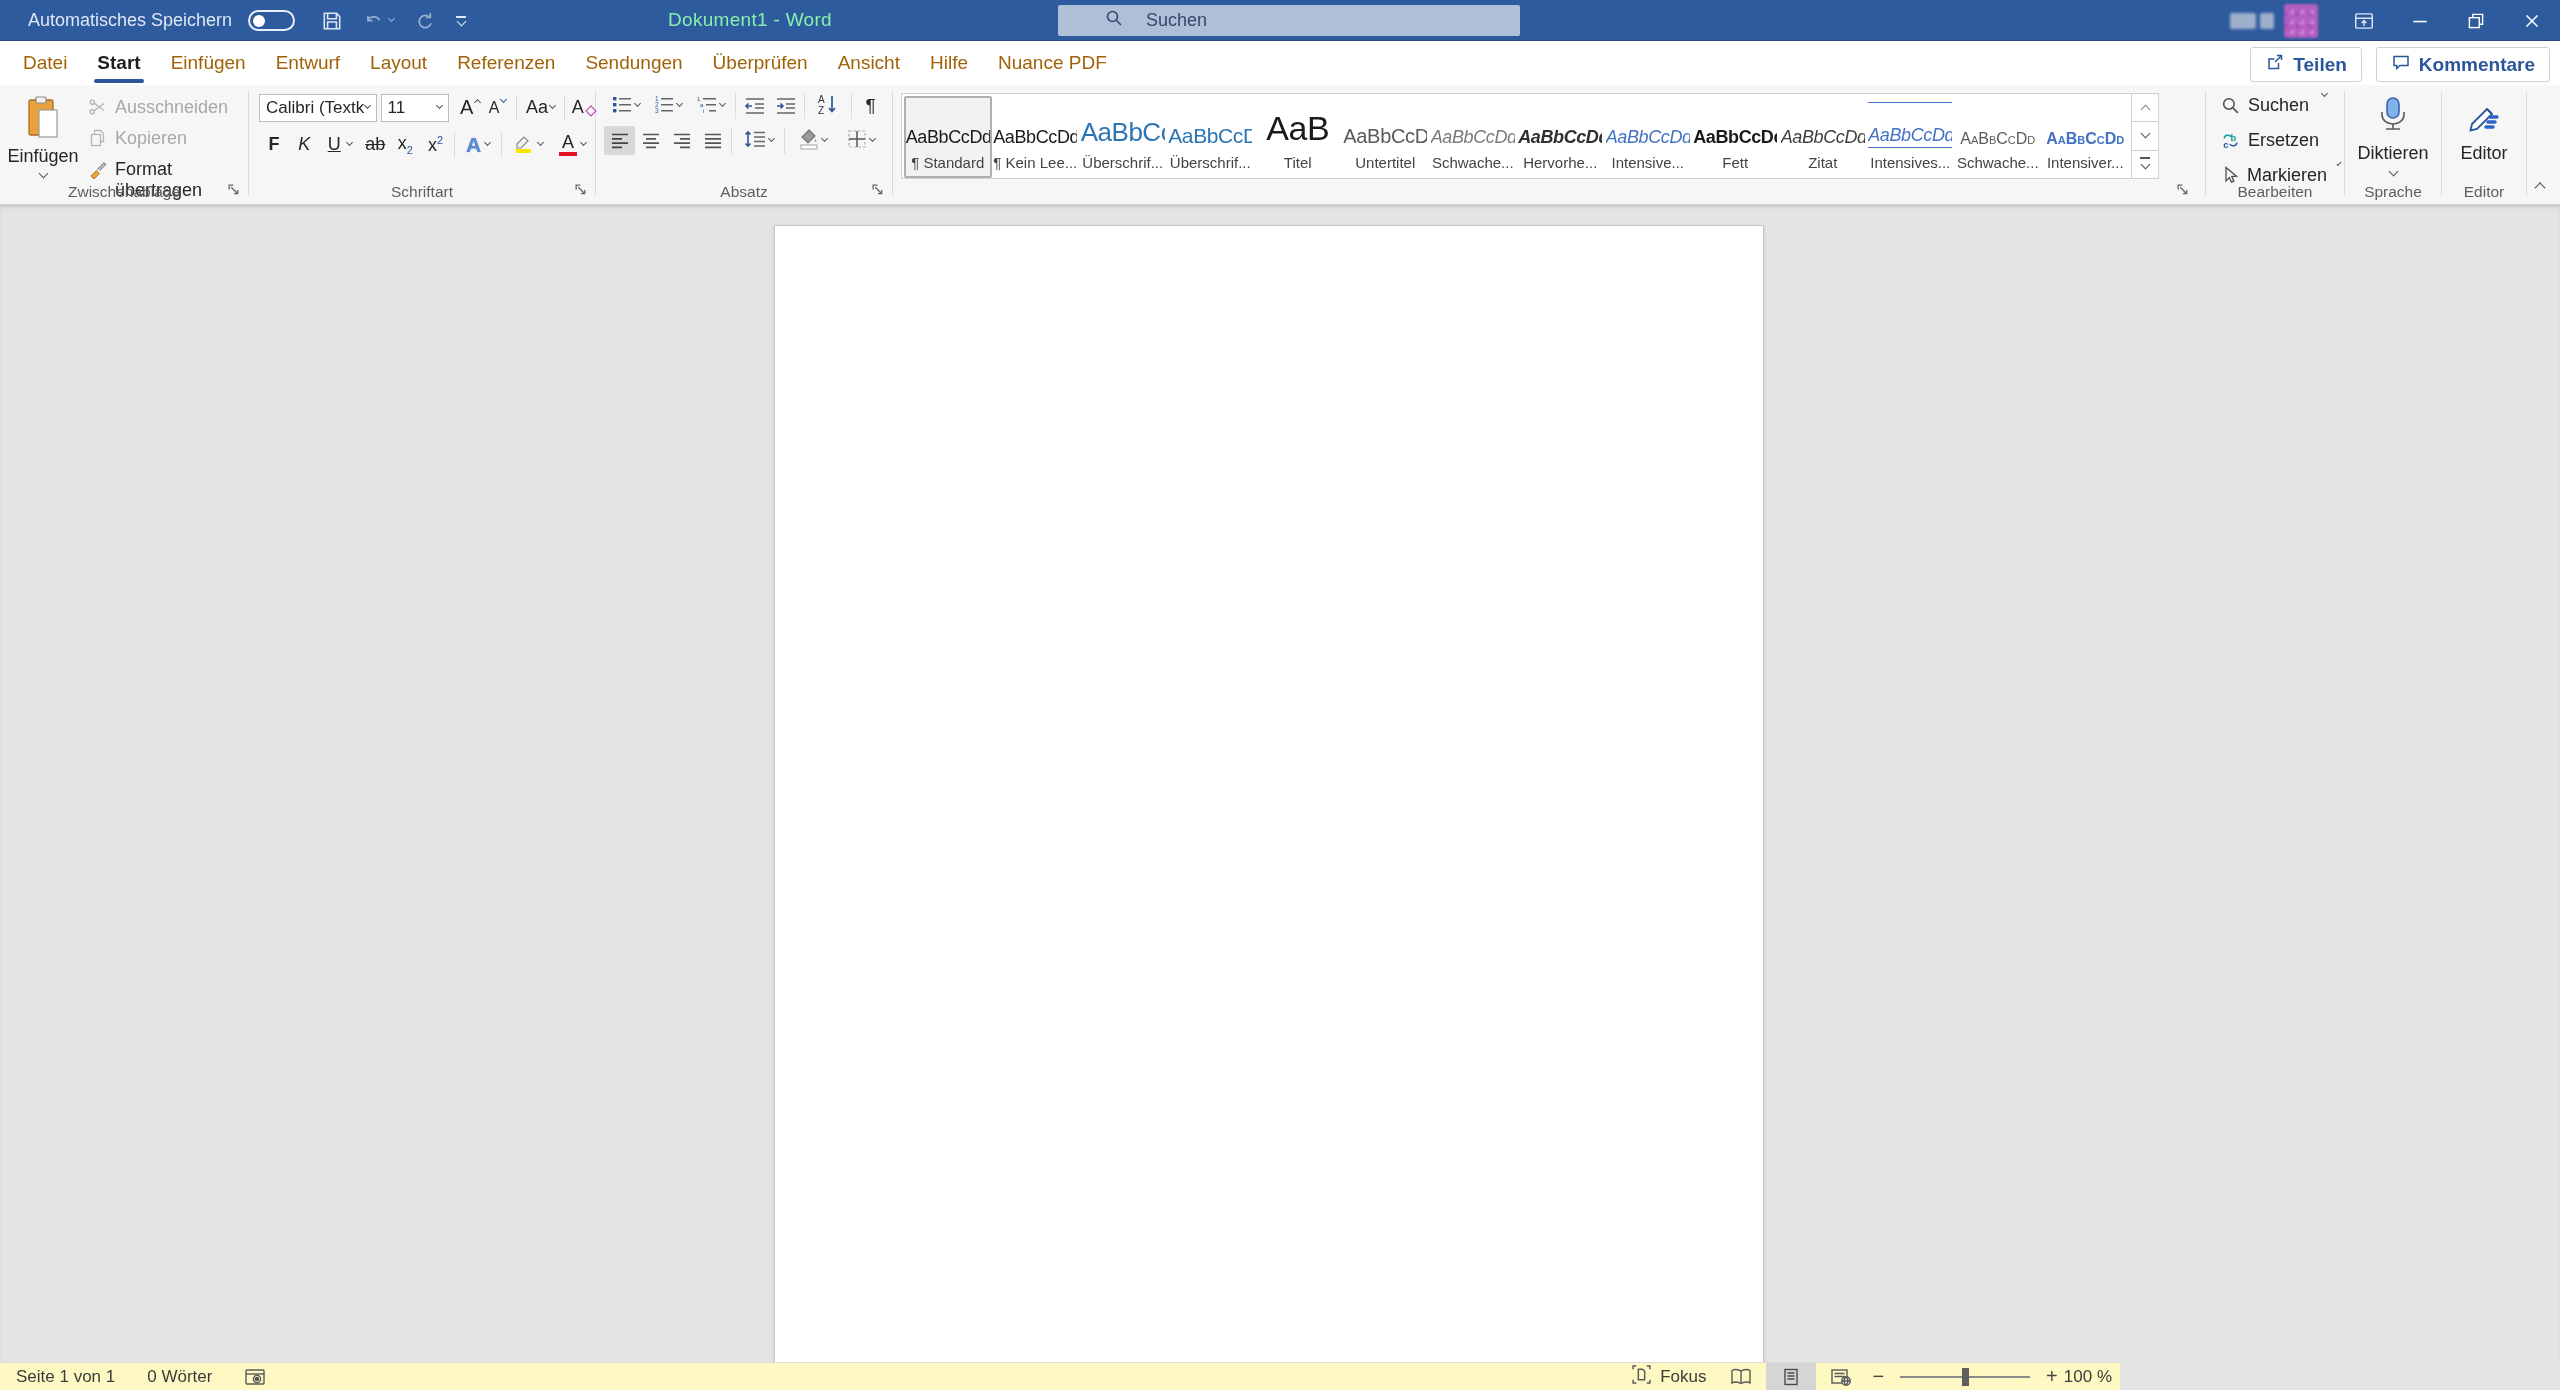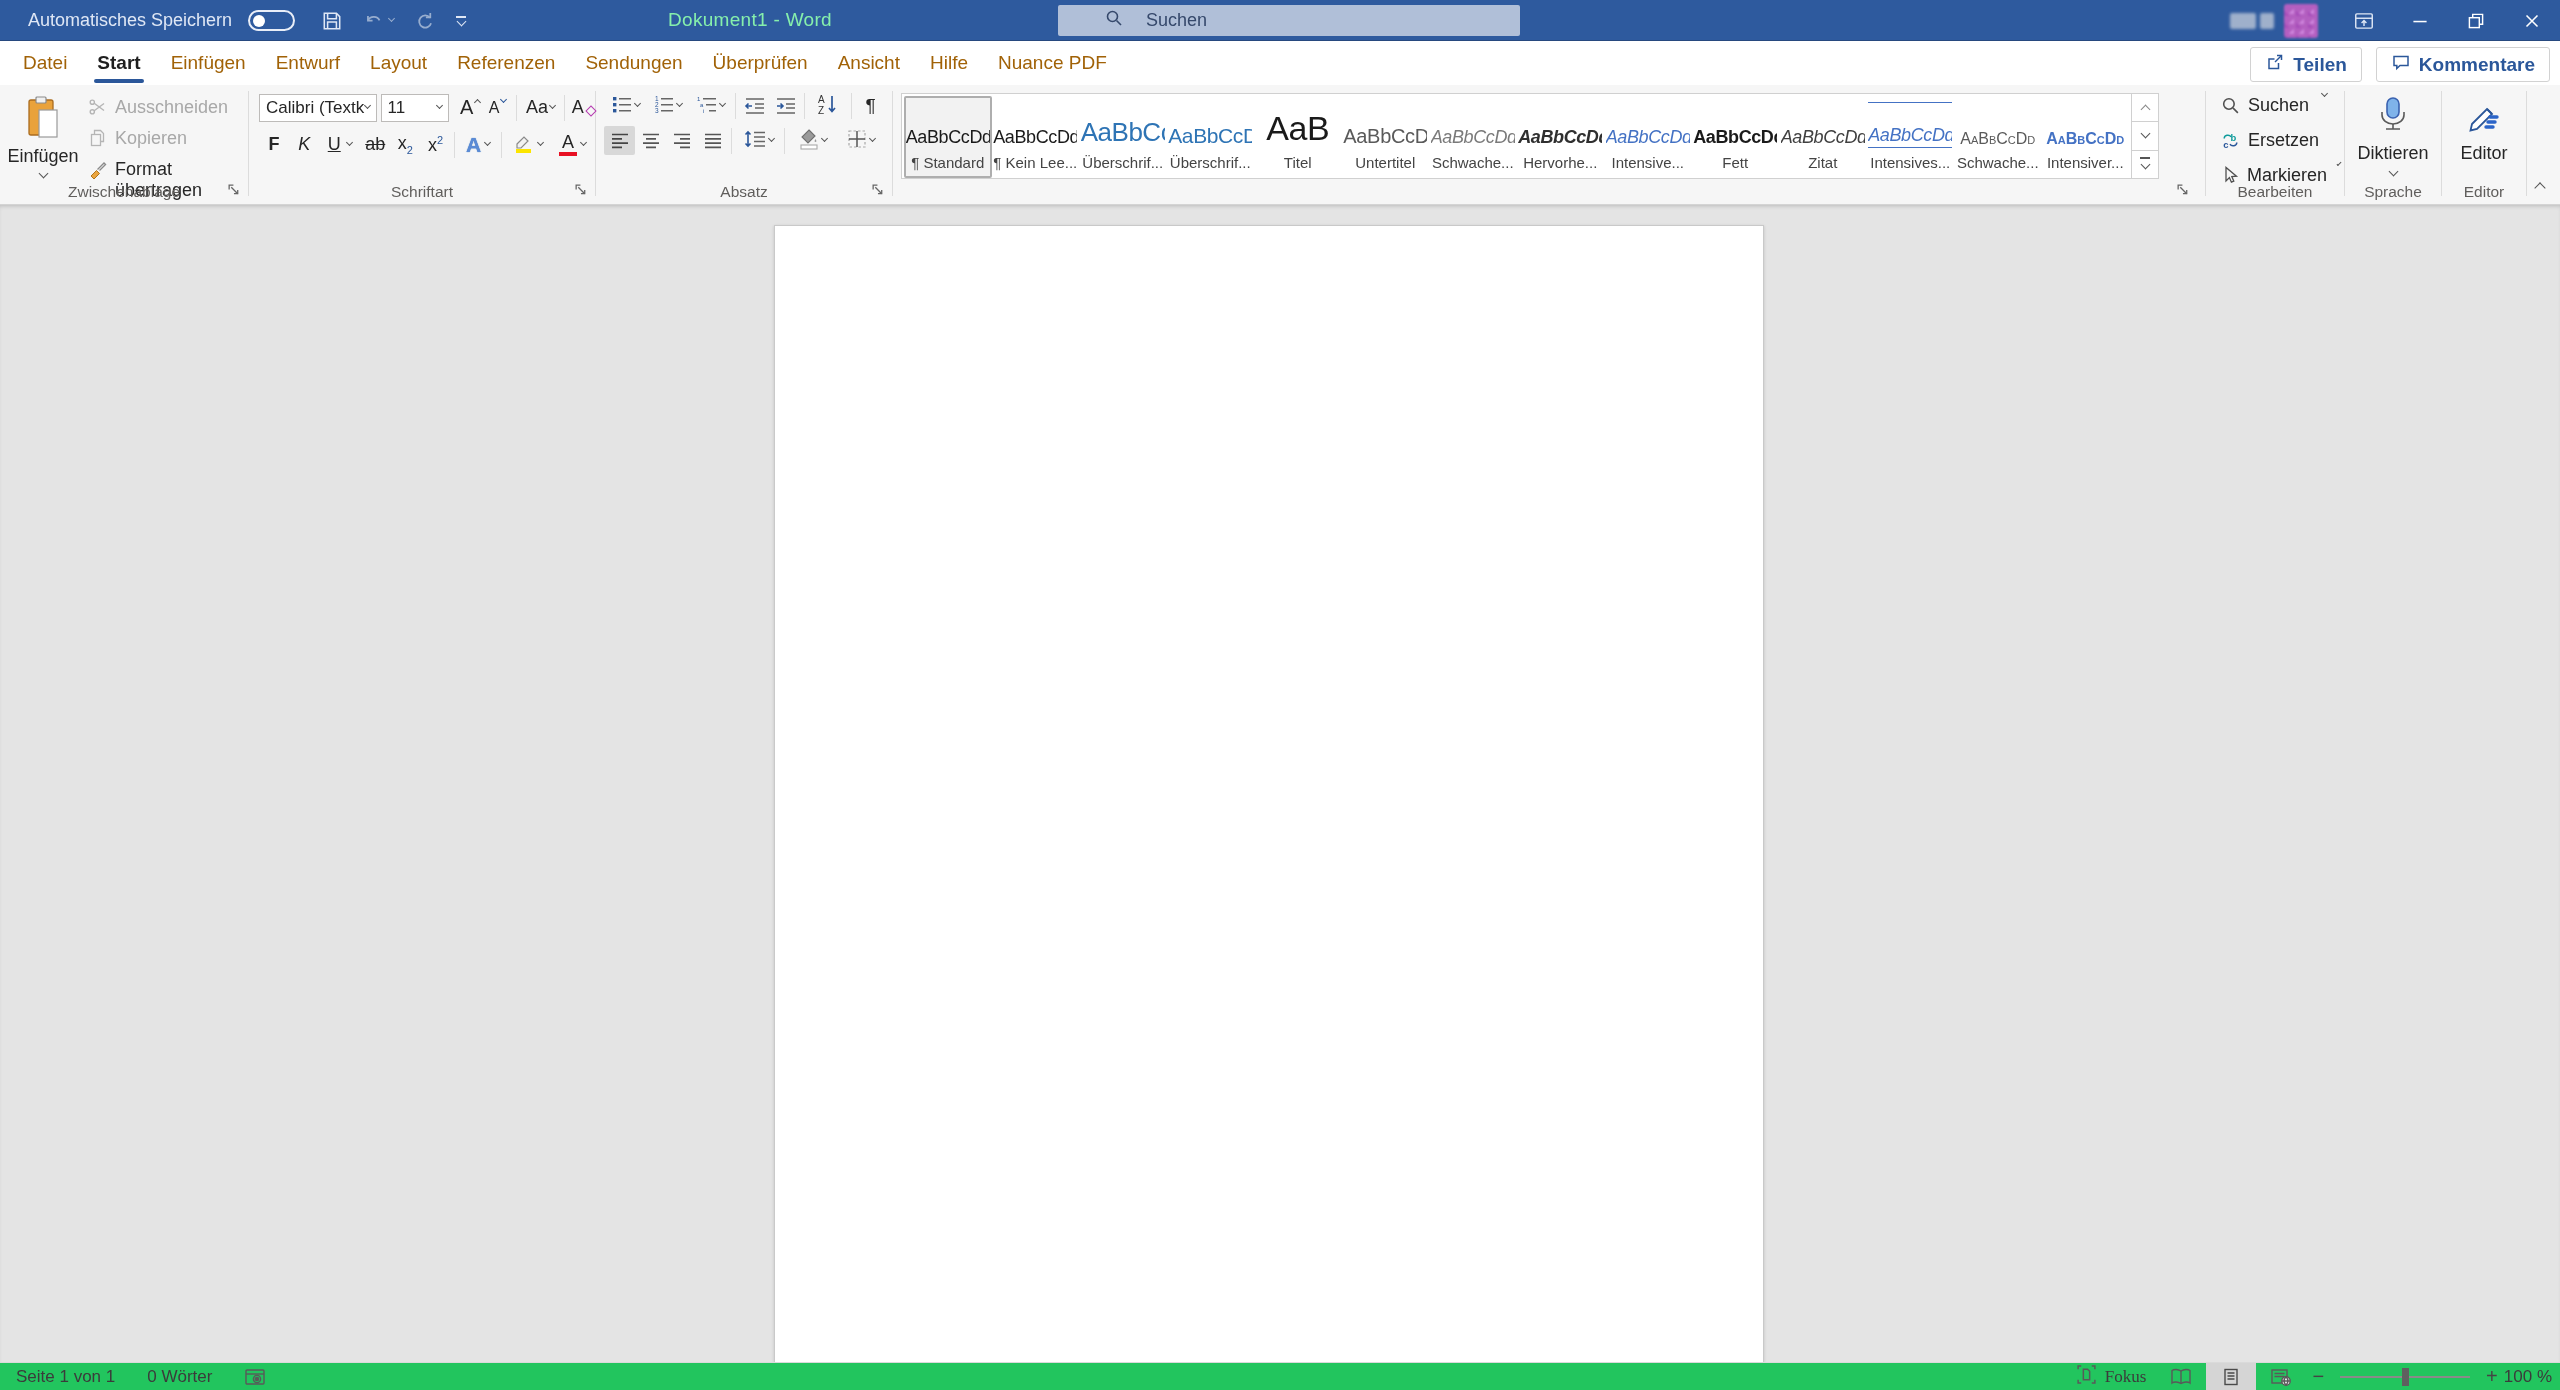--- a/index.html
+++ b/index.html
@@ -119,26 +119,26 @@
   #collapse-col { flex:1 1 auto; position:relative; }
   #collapse-btn { position:absolute; right:16px; bottom:8px; cursor:pointer; }
 
   
   #docarea { position:absolute; left:0; top:205px; width:2560px; height:1157px; background:#e4e4e4;
     box-shadow:inset 0 3px 4px -2px rgba(0,0,0,.18); }
   #page { position:absolute; left:774px; top:20px; width:990px; height:1137px; background:#fff;
     border:1px solid #c9c9c9; border-bottom:none; box-shadow:0 1px 3px rgba(0,0,0,.15); }
 
   
-  #statusbar { position:absolute; left:0; top:1362px; width:2560px; height:28px; background:#22c55e;
+  #statusbar { position:absolute; left:0; top:1362px; width:2120px; height:28px; background:#fef9c3;
     border-top:1px solid #dadada; font-size:17px; color:#3b3b3b; }
   #sb-left { position:absolute; left:0; top:0; height:27px; display:flex; align-items:center; }
   #sb-left > * { padding:0 16px; height:27px; display:flex; align-items:center; cursor:pointer; }
   #sb-right { position:absolute; right:8px; top:0; height:27px; display:flex; align-items:center; }
-  .viewbtn { width:50px; height:27px; display:flex; align-items:center; justify-content:center; cursor:pointer;font-family:Liberation Serif, serif; }
+  .viewbtn { width:50px; height:27px; display:flex; align-items:center; justify-content:center; cursor:pointer; }
   .viewbtn.active { background:#d5d5d5; }
   #zoom-track { width:130px; height:2px; background:#8a8a8a; position:relative; margin:0 10px; cursor:pointer; }
   #zoom-thumb { position:absolute; left:62px; top:-8px; width:7px; height:18px; background:#5f5f5f; }
   .zoomsign { font-size:20px; color:#444; padding:0 6px; cursor:pointer; }
   #zoom-pct { cursor:pointer; }
 </style>
 </head>
 <body>
 
 <div id="titlebar">

